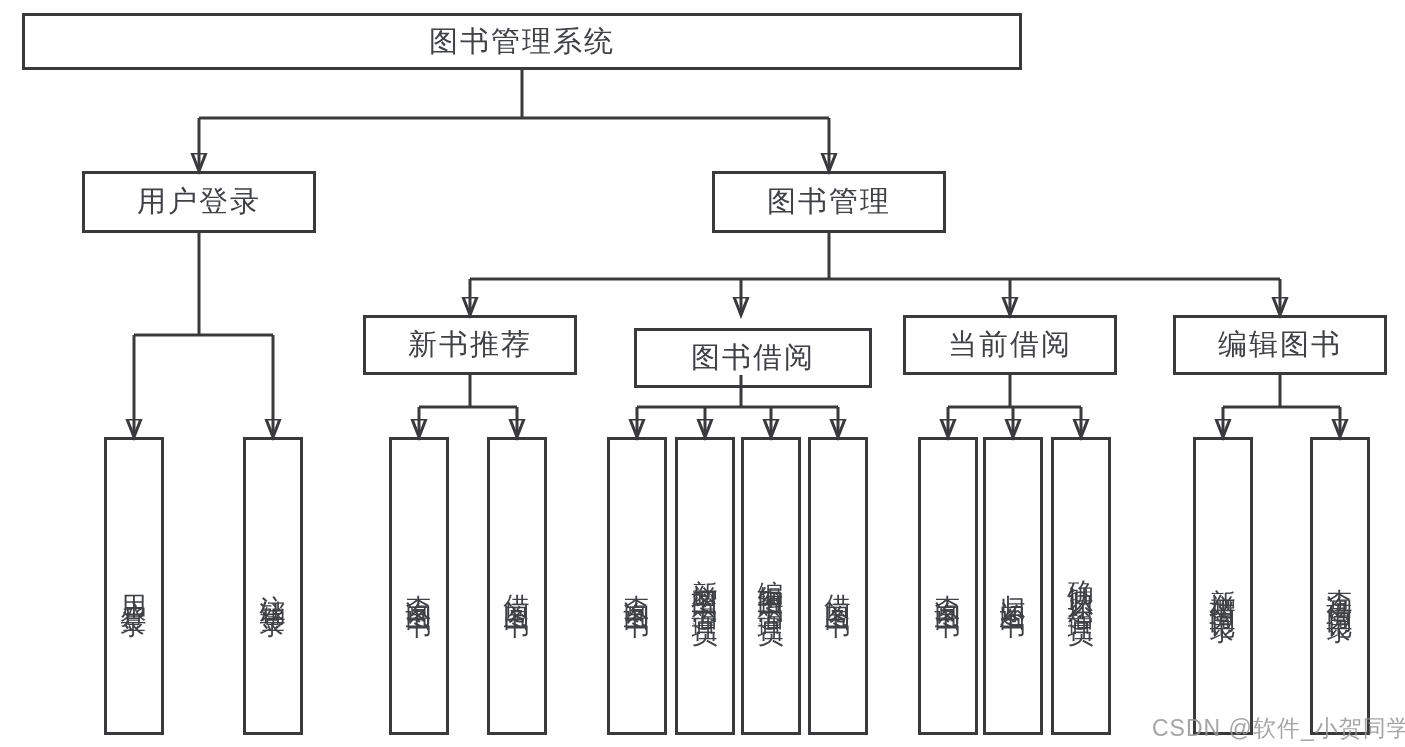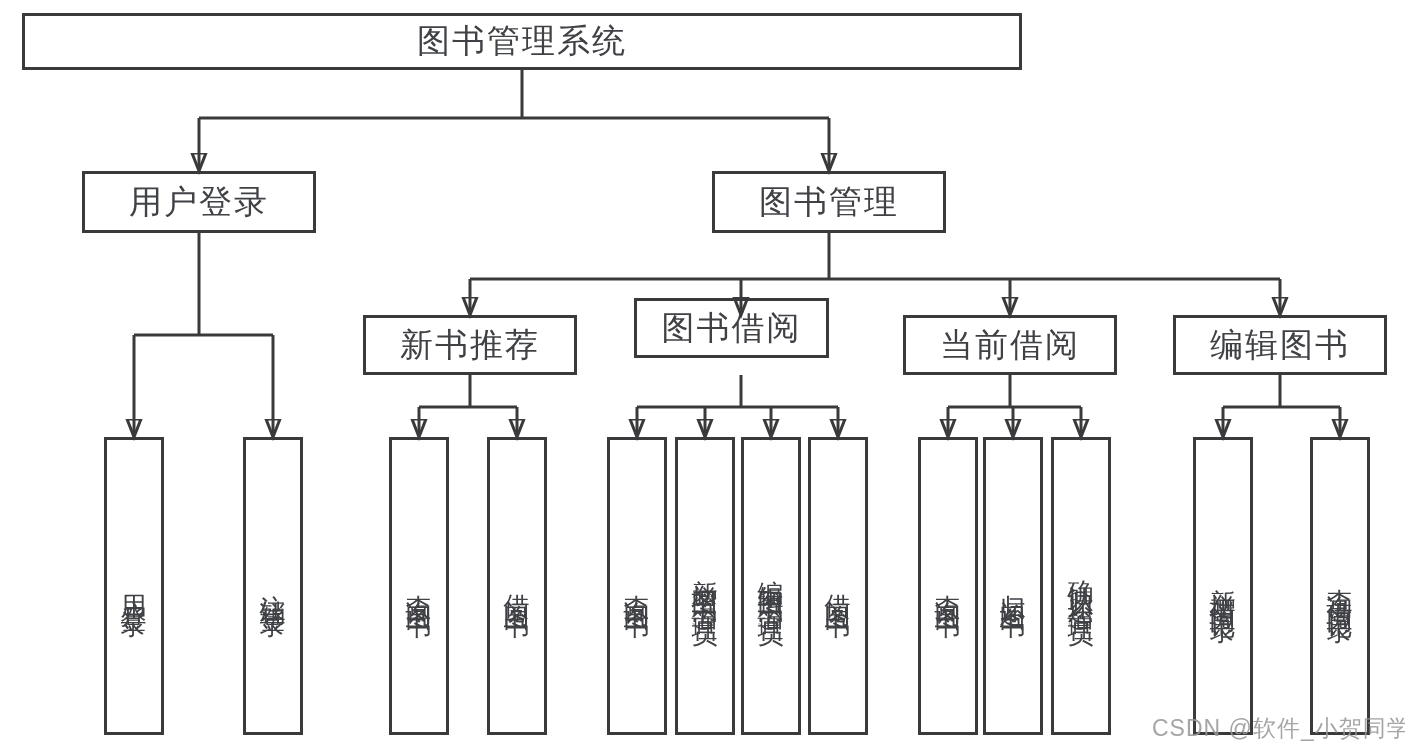--- a/index.html
+++ b/index.html
@@ -15,21 +15,21 @@
     position: absolute;
     box-sizing: border-box;
     border: 3px solid #3a3a3c;
     background: #ffffff;
     display: flex;
     align-items: center;
     justify-content: center;
     color: #3f4145;
   }
   .h-label {
-    font-size: 33px;
+    font-size: 29px;
     letter-spacing: 2px;
     white-space: nowrap;
     color: #3f4145;
   }
   .v-label {
     writing-mode: vertical-rl;
     text-orientation: mixed;
     font-size: 26px;
     letter-spacing: 6px;
     line-height: 1;
@@ -70,21 +70,21 @@
   <div class="box" style="left:82px; top:171px; width:234px; height:62px;">
     <span class="h-label">用户登录</span>
   </div>
   <div class="box" style="left:712px; top:171px; width:234px; height:62px;">
     <span class="h-label">图书管理</span>
   </div>
 
   <div class="box" style="left:363px; top:315px; width:214px; height:60px;">
     <span class="h-label">新书推荐</span>
   </div>
-  <div class="box" style="left:634px; top:298px; width:195px; height:60px;">
+  <div class="box" style="left:634px; top:328px; width:238px; height:60px;">
     <span class="h-label">图书借阅</span>
   </div>
   <div class="box" style="left:903px; top:315px; width:214px; height:60px;justify-content:center;">
     <span class="h-label">当前借阅</span>
   </div>
   <div class="box" style="left:1173px; top:315px; width:214px; height:60px;">
     <span class="h-label">编辑图书</span>
   </div>
 
   <div class="box" style="left:104px; top:437px; width:60px; height:298px;">

